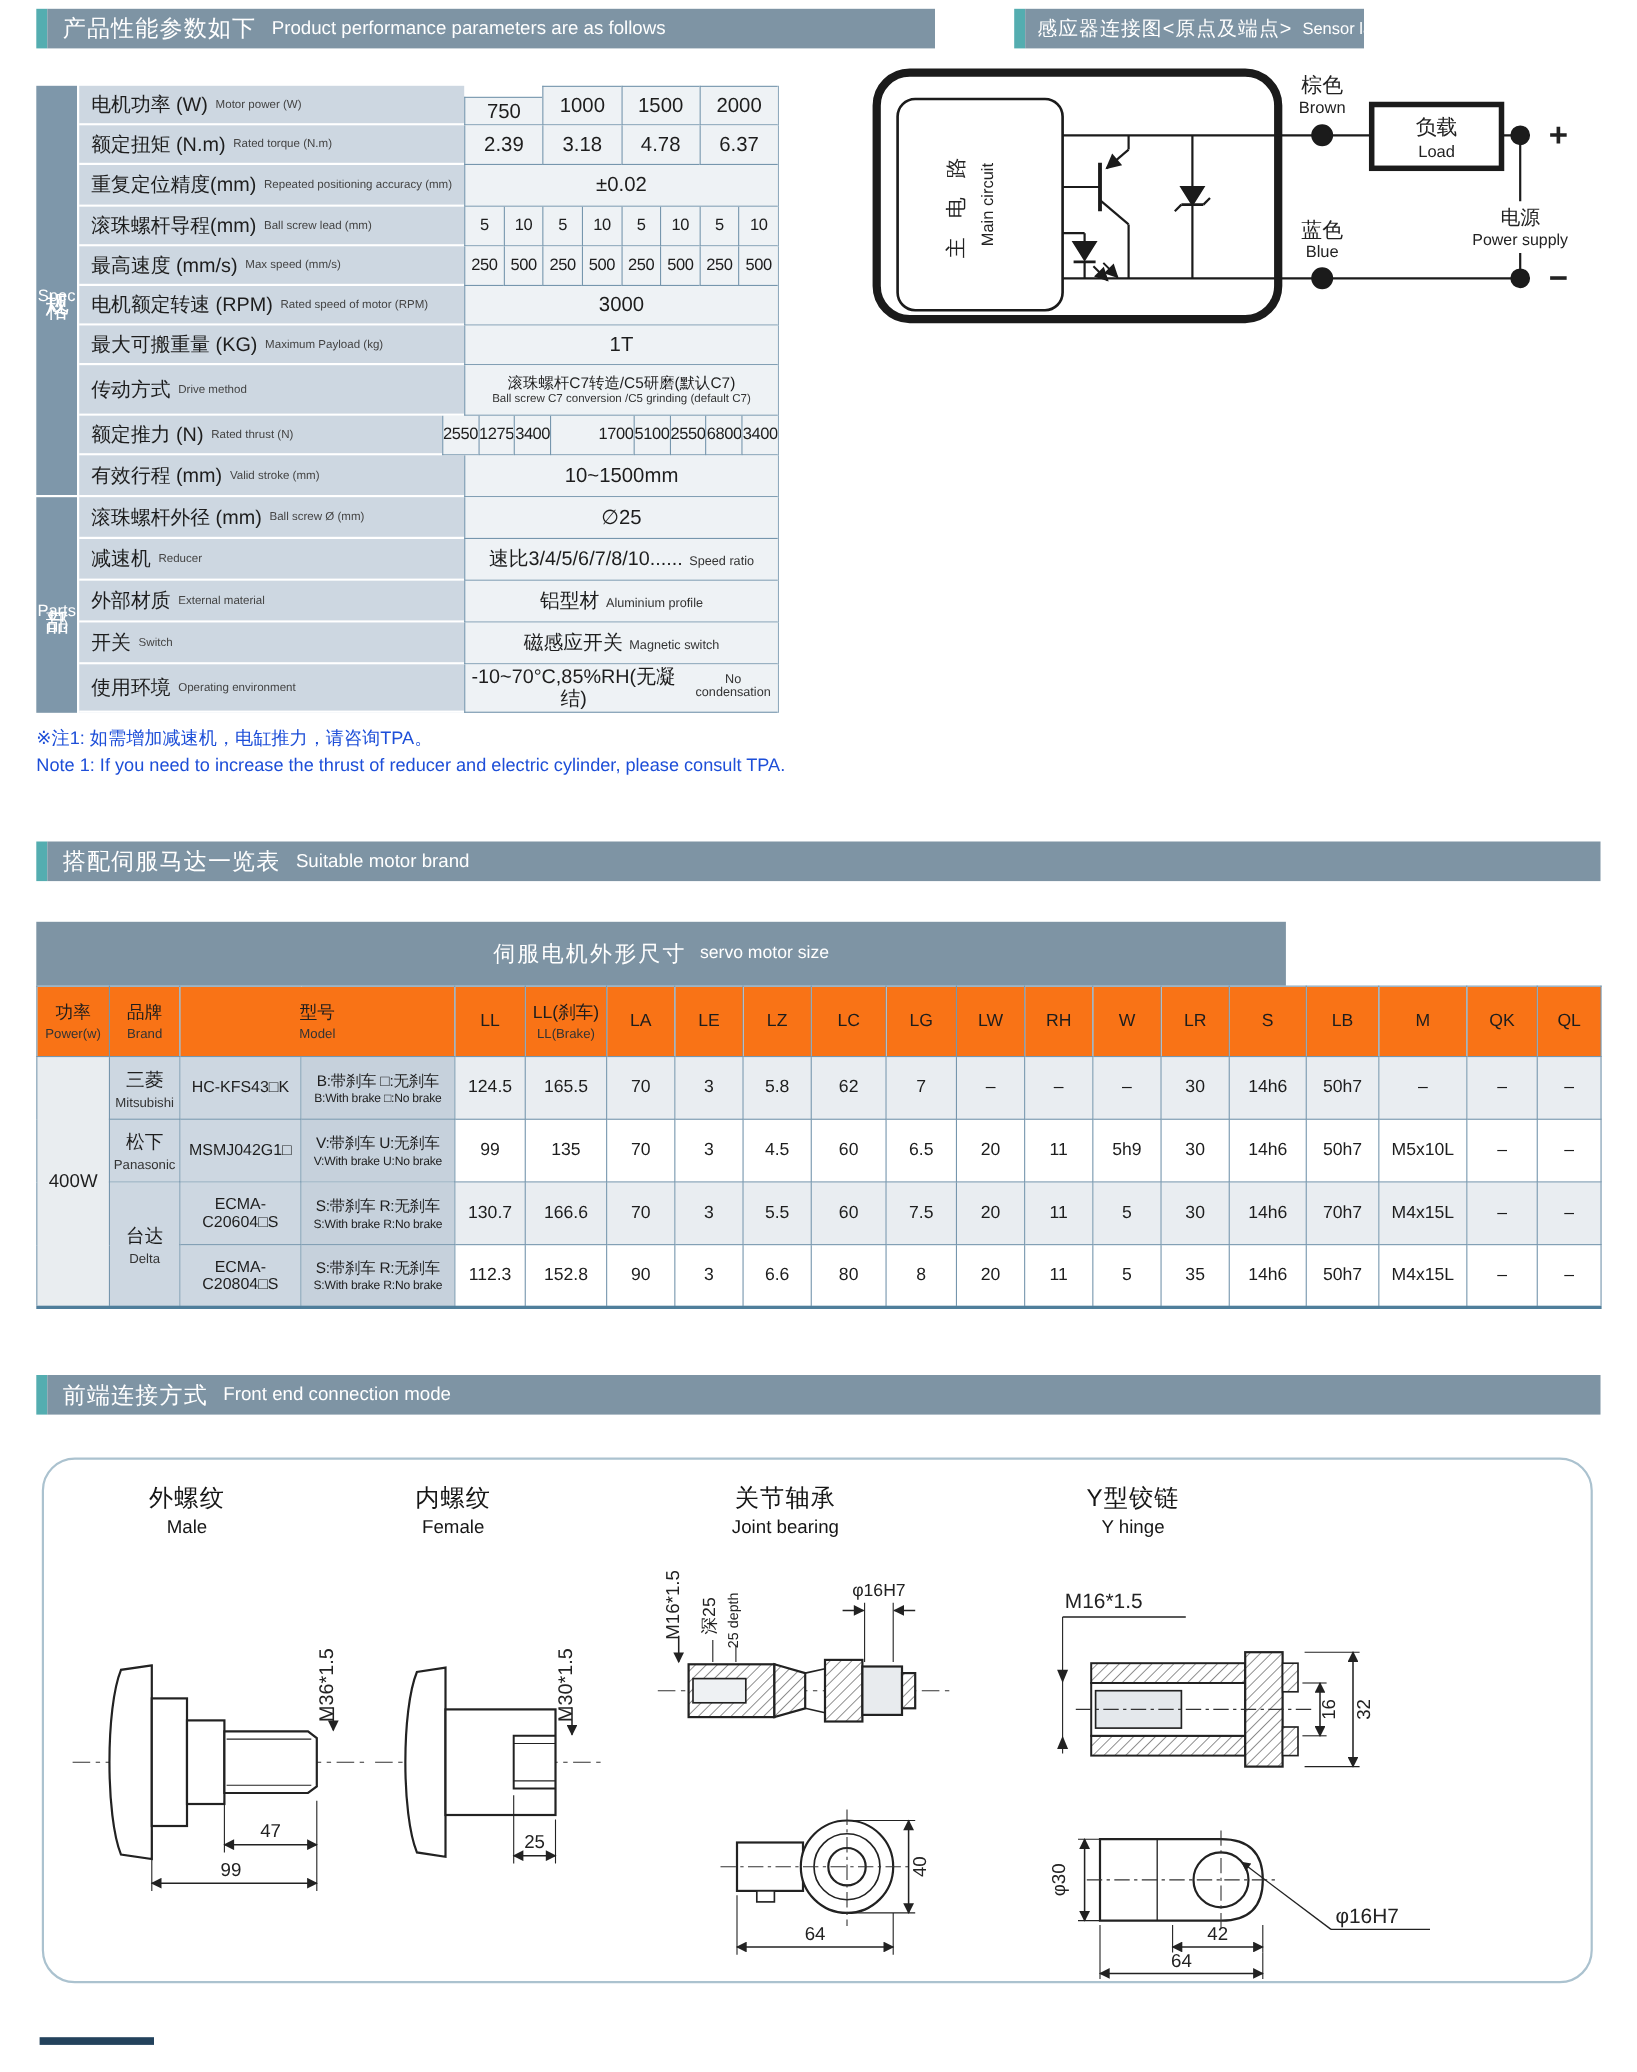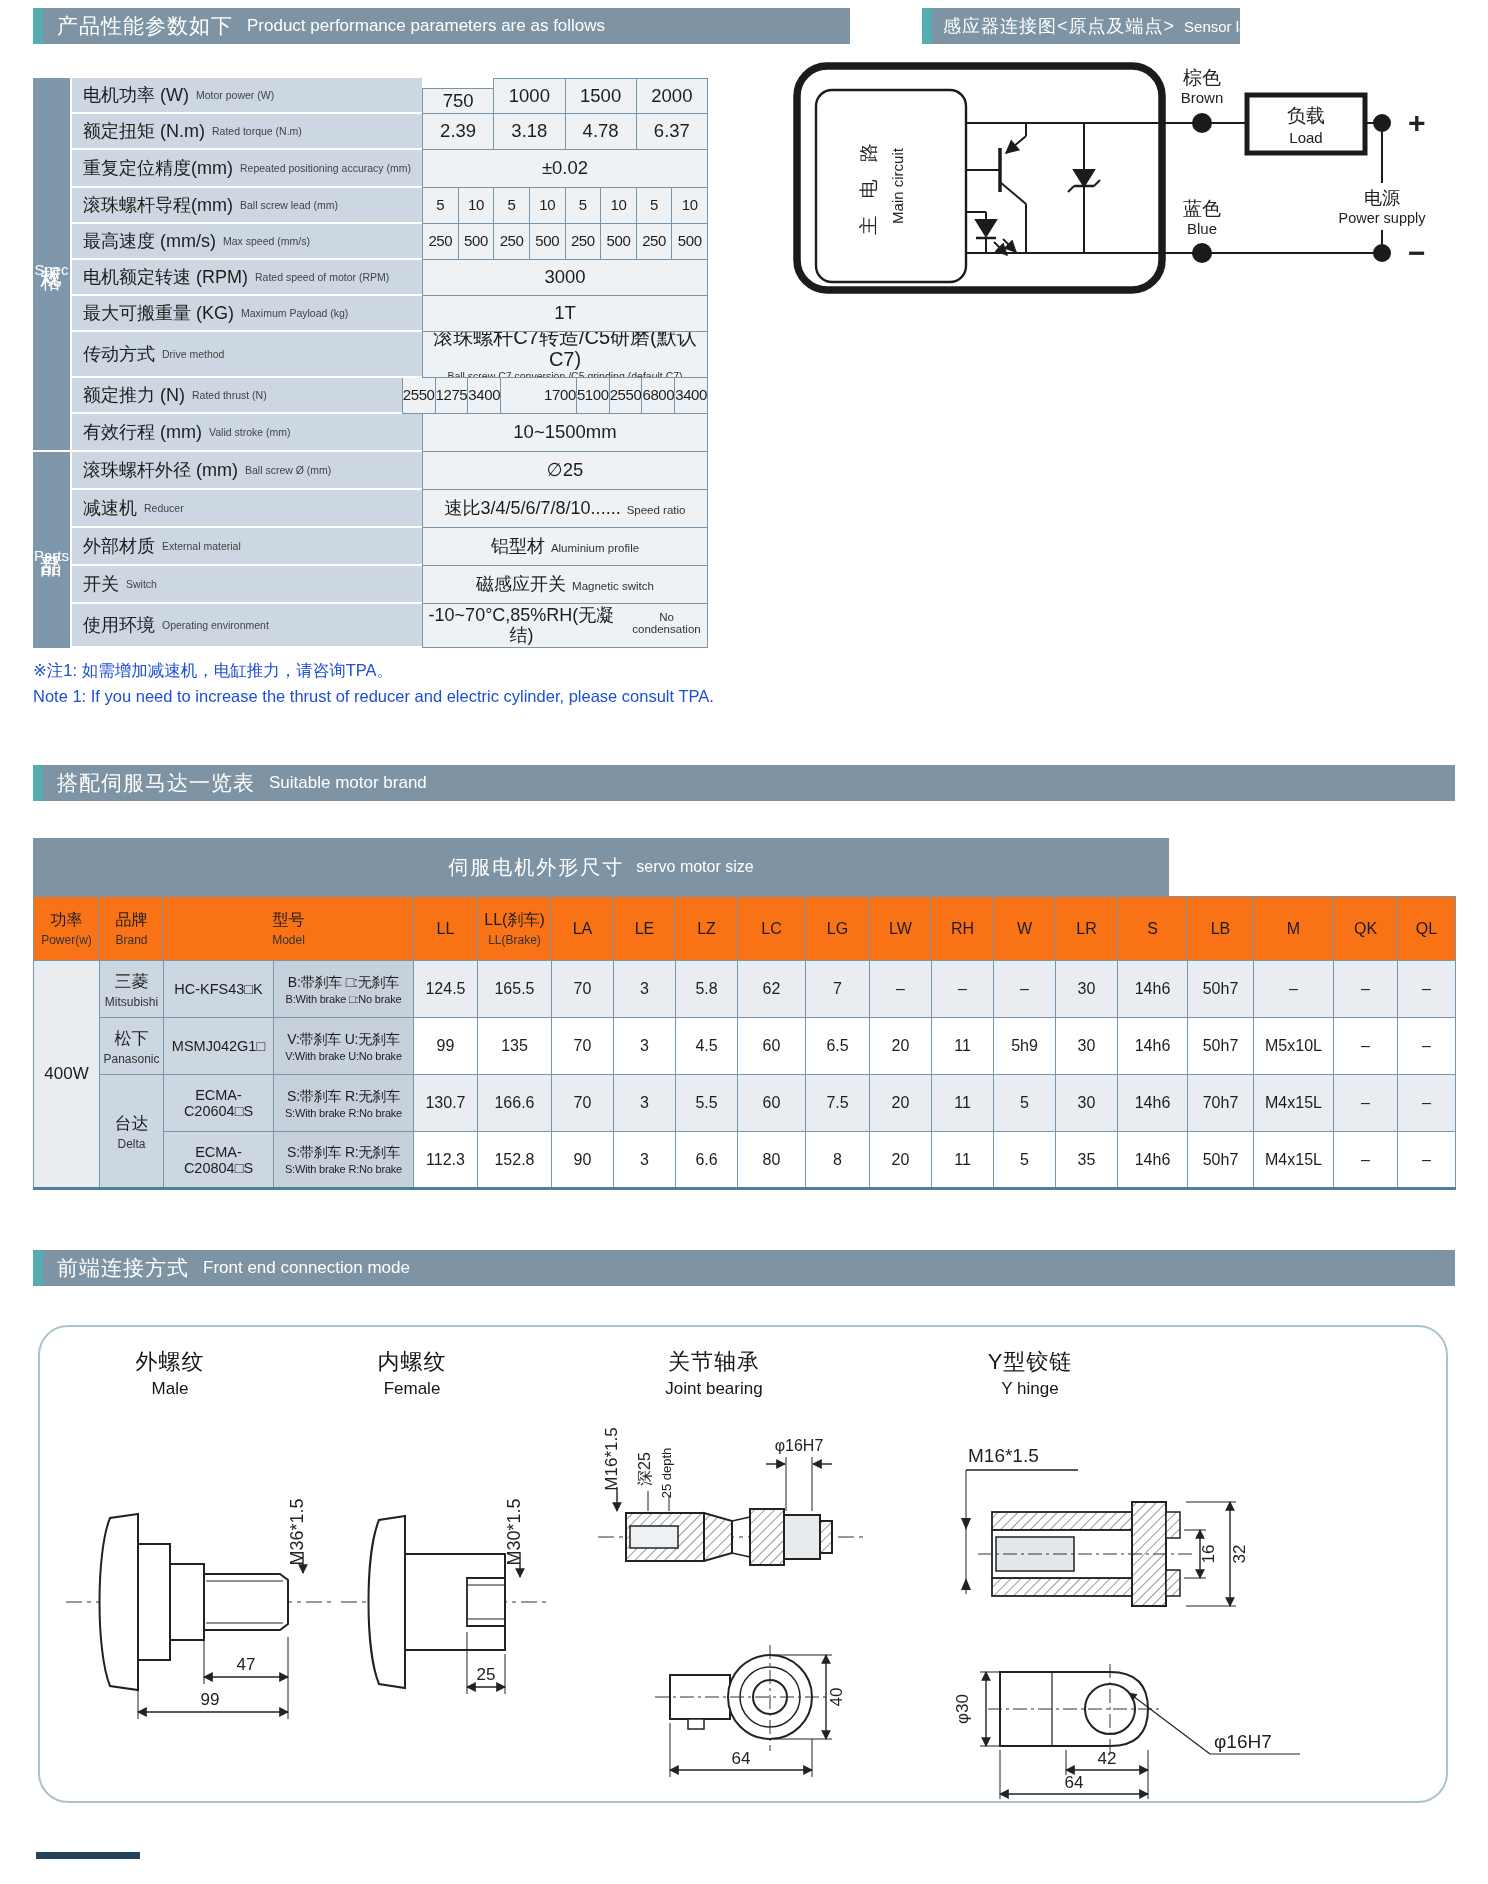--- a/index.html
+++ b/index.html
@@ -29,21 +29,21 @@
   .spec-label{width:350px;background:var(--labelbg);border-bottom:2px solid #fff;
               display:flex;align-items:center;padding-left:11px;overflow:hidden;white-space:nowrap}
   .spec-label .lz{font-size:18px;color:#1d1d1d}
   .spec-label .le{font-size:10.5px;color:#444;margin-left:7px}
   .spec-vals{flex:1;display:flex;border-right:1px solid var(--grid)}
   .spec-cell{background:var(--valuebg);border-left:1px solid var(--grid);border-bottom:1px solid var(--grid);
              display:flex;flex-direction:column;align-items:center;justify-content:center;
              font-size:18.5px;color:#1d1d1d;overflow:hidden;text-align:center;line-height:1.1}
   .spec-row:first-child .spec-cell{border-top:1px solid var(--grid)}
   .spec-cell.small{font-size:15px;letter-spacing:-0.4px}
-  .spec-cell .cv{font-size:20px}
+  .spec-cell .cv{font-size:14px}
   .spec-cell .cs{font-size:10.5px;color:#333;margin-top:1px}
   .spec-cell .cvi{font-size:18px}
   .spec-cell .csi{font-size:11.5px;color:#333;margin-left:6px}
   .spec-cell .irow{display:flex;align-items:baseline;justify-content:center}
   .note{position:absolute;left:33px;font-size:16.5px;color:#1d4ed8;white-space:nowrap}
 
   
   #motor-title{position:absolute;left:33px;top:838px;width:1136px;height:58px;background:var(--band);
                display:flex;align-items:center;justify-content:center;color:#fff}
   #motor-title .zh{font-size:20px;letter-spacing:2px}

